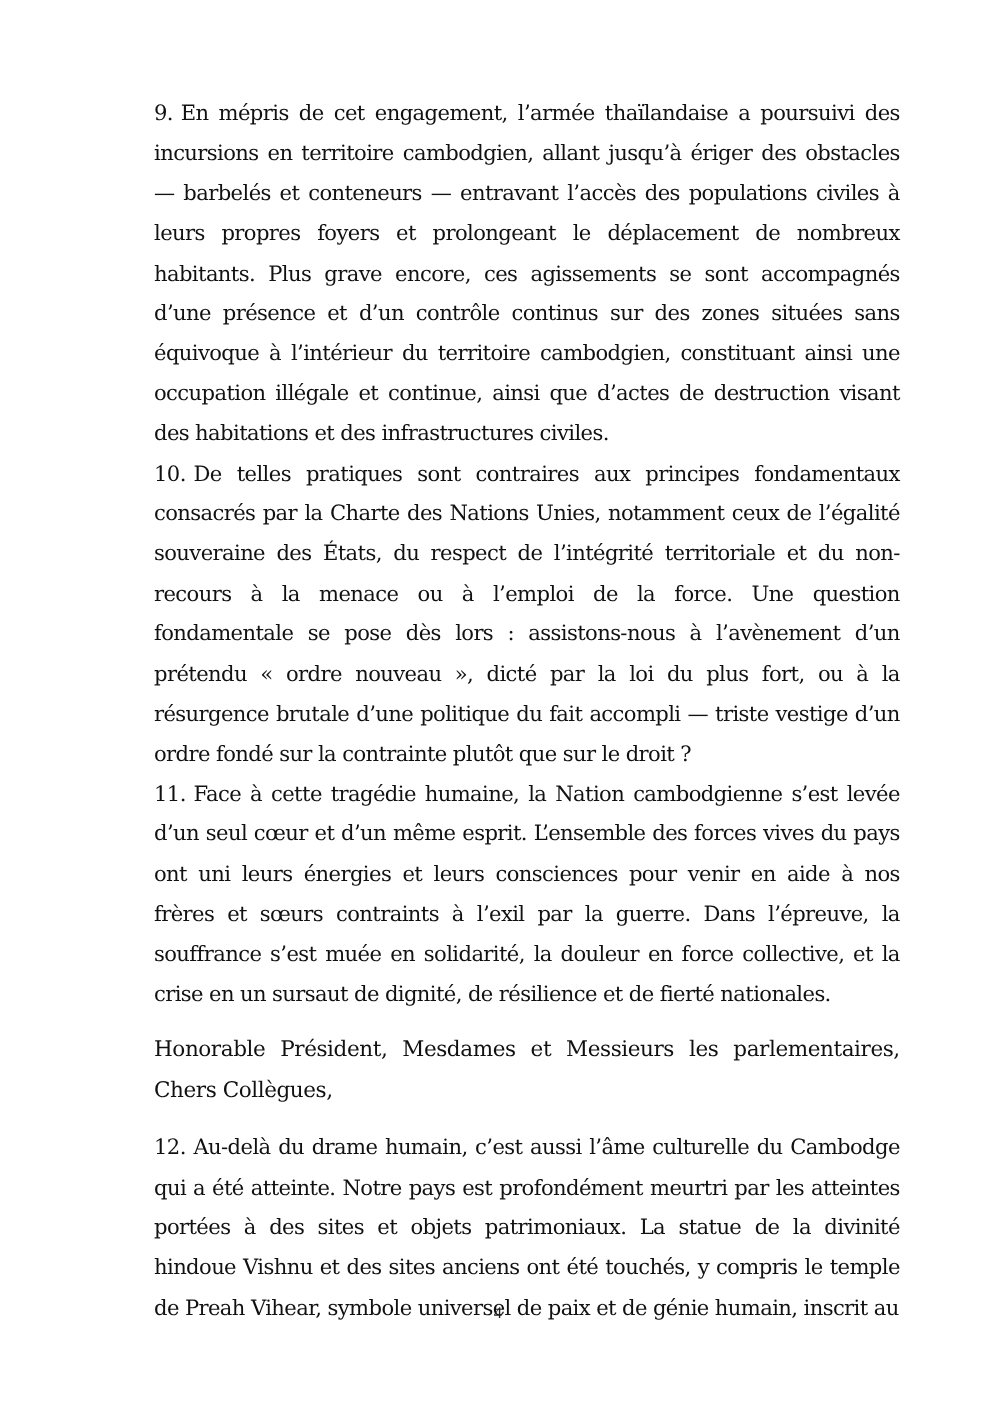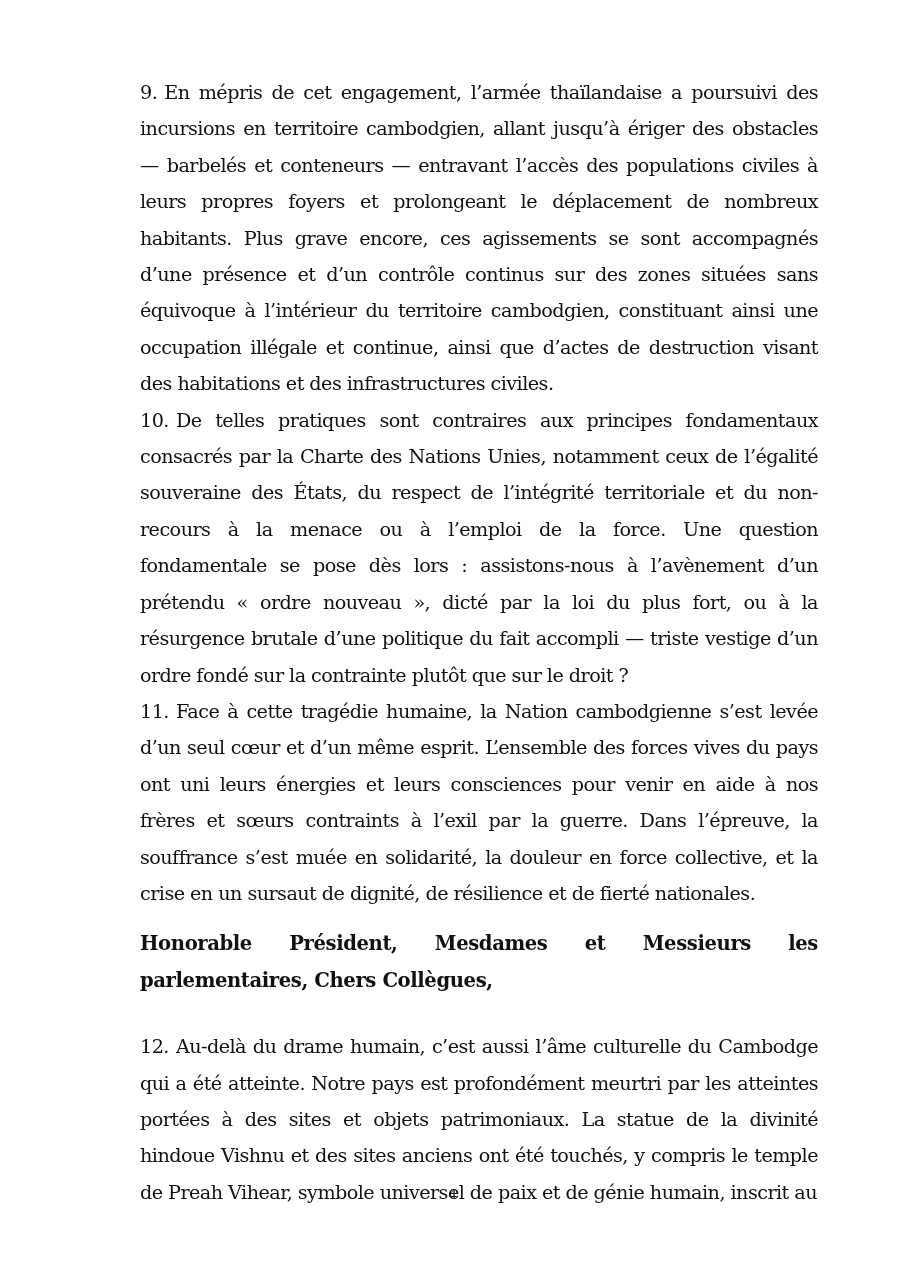--- a/index.html
+++ b/index.html
@@ -11,39 +11,39 @@
       width: 905px;
       height: 1280px;
       position: relative;
       overflow: hidden;
       color: #111111;
       font-family: "DejaVu Serif", "Liberation Serif", serif;
     }
     .page {
       position: absolute;
       left: 140px;
-      top: 75px;
+      top: 85px;
       width: 678px;
     }
     .para {
       margin: 0;
       font-size: 19.2px;
       line-height: 36.4px;
       text-align: justify;
       letter-spacing: -0.55px;
       word-spacing: 0px;
     }
     .para .num {
       margin-right: 7px;
     }
     .heading {
-      margin: 14px 0 30px 0;
+      margin: 14px 0 16px 0;
       font-size: 19.6px;
       line-height: 36.4px;
-      font-weight: bold;
+      font-weight: normal;
       text-align: justify;
       text-align-last: left;
       letter-spacing: -0.4px;
     }
     .page-number {
       position: absolute;
       top: 1186px;
       left: 0;
       width: 905px;
       text-align: center;

